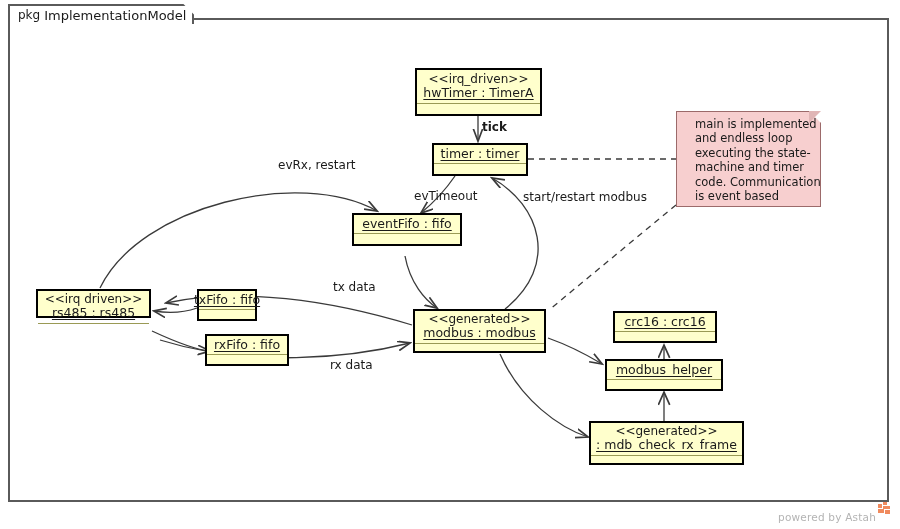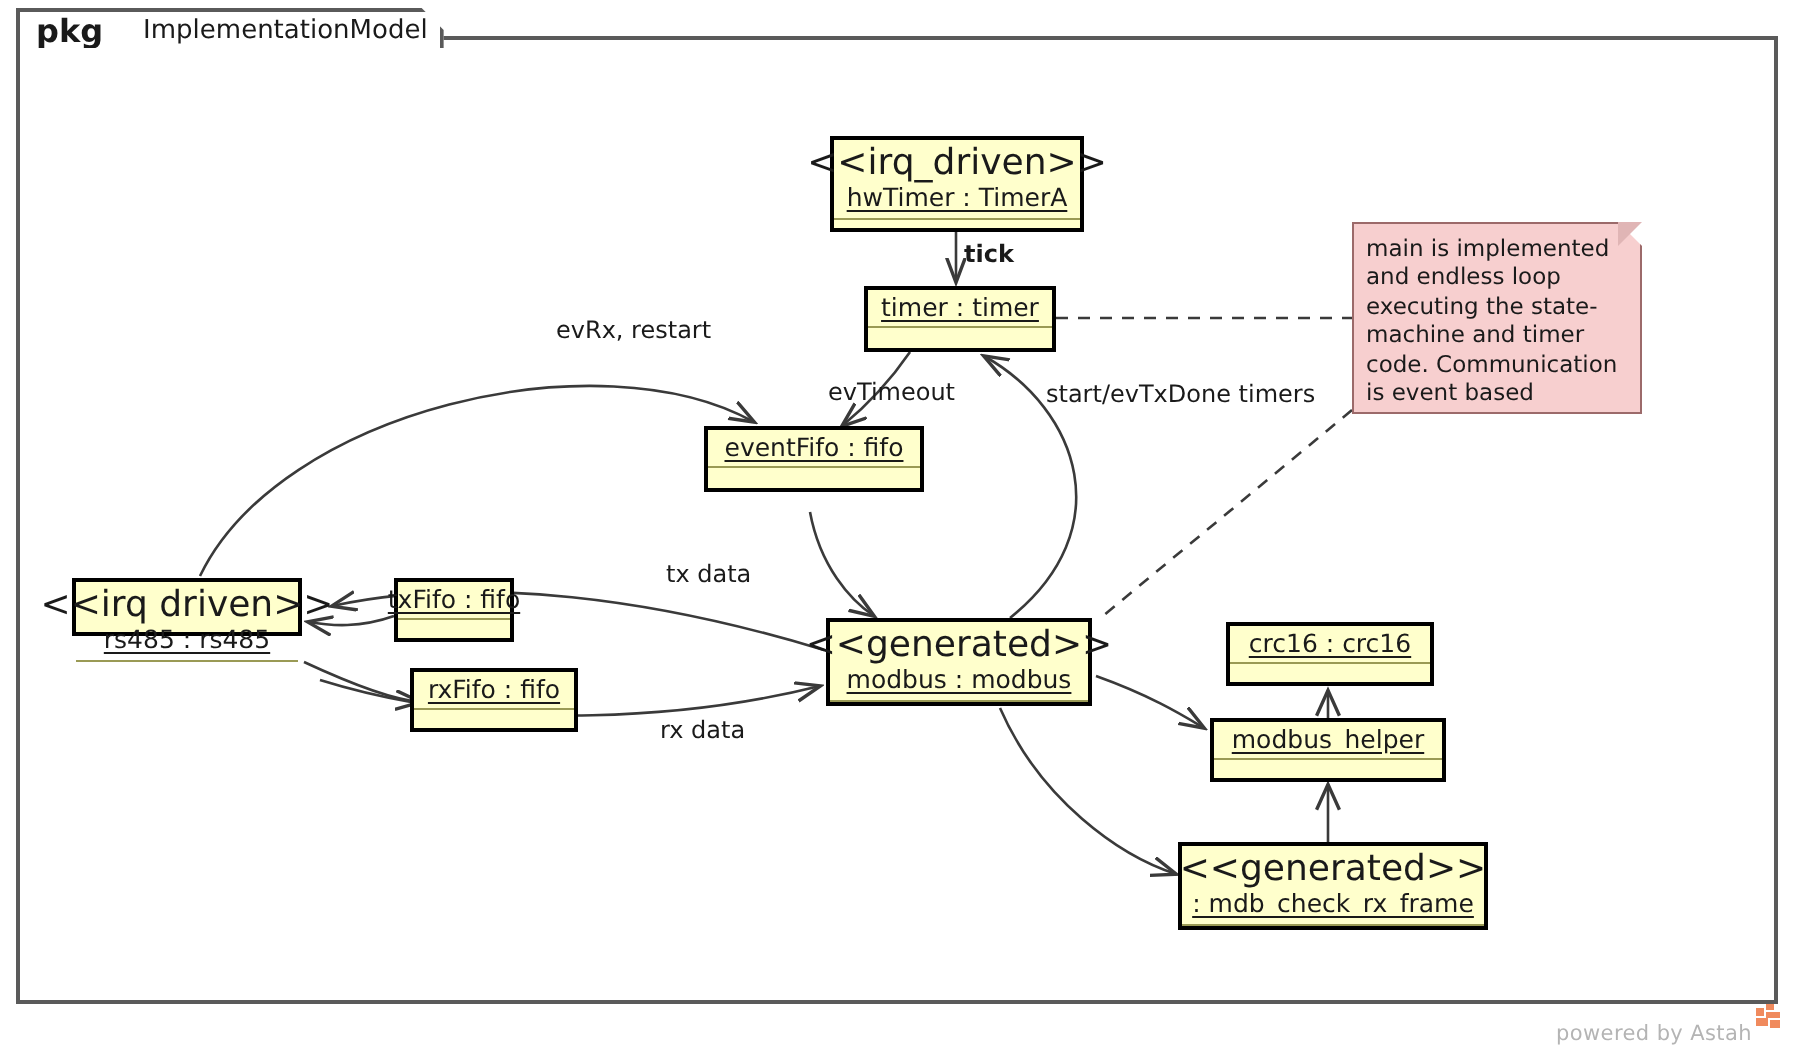--- a/index.html
+++ b/index.html
@@ -8,38 +8,38 @@
   #canvas{position:relative;width:900px;height:529px;background:#ffffff;}
 
   
   .pkg-body{position:absolute;left:8px;top:18px;width:881px;height:484px;
             border:2px solid #5a5a5a;background:transparent;box-sizing:border-box;}
   .pkg-tab{position:absolute;left:8px;top:4px;height:20px;
            border:2px solid #5a5a5a;border-bottom:none;background:#ffffff;
            box-sizing:border-box;padding:0 6px 0 8px;
            display:flex;align-items:center;white-space:nowrap;
            clip-path:polygon(0 0,calc(100% - 11px) 0,100% 55%,100% 100%,0 100%);}
-  .pkg-tab .kw{font-weight:bold;font-size:16px;color:#1a1a1a;margin-right:20px;}
+  .pkg-tab .kw{font-weight:normal;font-size:12px;color:#1a1a1a;margin-right:4px;}
   .pkg-tab .nm{font-size:13px;color:#1a1a1a;}
 
   
   .node{position:absolute;box-sizing:border-box;border:2px solid #000000;
         background:#ffffcc;display:flex;flex-direction:column;}
   .node .body{flex:1 1 auto;display:flex;flex-direction:column;
               align-items:center;justify-content:center;padding:2px 6px;}
   .node .strip{height:10px;border-top:1px solid #9a9a55;background:#ffffcc;}
-  .stereo{font-size:18px;color:#1a1a1a;line-height:1.12;white-space:nowrap;}
+  .stereo{font-size:12px;color:#1a1a1a;line-height:1.12;white-space:nowrap;}
   .iname{font-size:12.5px;color:#1a1a1a;line-height:1.15;white-space:nowrap;
          text-decoration:underline;text-underline-offset:2px;}
 
   
   .note{position:absolute;box-sizing:border-box;background:#f7cfcf;
         border:1px solid #9c6a6a;padding:5px 7px 4px 6px;
         clip-path:polygon(0 0,calc(100% - 12px) 0,100% 12px,100% 100%,0 100%);}
-  .note .line{font-size:11.5px;color:#1a1a1a;line-height:1.25;white-space:nowrap;}
+  .note .line{font-size:11.5px;color:#1a1a1a;line-height:1.25;white-space:nowrap;margin-left:12px;}
   .note-fold{position:absolute;width:0;height:0;
              border-left:12px solid #e0b5b5;border-bottom:12px solid transparent;}
 
   
   .elabel{position:absolute;font-size:12px;color:#1a1a1a;white-space:nowrap;}
 
   
   svg.edges{position:absolute;left:0;top:0;width:900px;height:529px;
             overflow:visible;pointer-events:none;}
   svg.edges path,svg.edges line{fill:none;stroke:#3a3a3a;stroke-width:1.3;}
@@ -183,21 +183,21 @@
     <div class="line">executing the state-</div>
     <div class="line">machine and timer</div>
     <div class="line">code. Communication</div>
     <div class="line">is event based</div>
   </div>
   <div class="note-fold" style="left:809px;top:111px;"></div>
 
   <div class="elabel" style="left:482px;top:120px;font-weight:bold;">tick</div>
   <div class="elabel" style="left:278px;top:158px;">evRx, restart</div>
   <div class="elabel" style="left:414px;top:189px;">evTimeout</div>
-  <div class="elabel" style="left:523px;top:190px;">start/evTxDone timers</div>
+  <div class="elabel" style="left:523px;top:190px;">start/restart modbus</div>
   <div class="elabel" style="left:333px;top:280px;">tx data</div>
   <div class="elabel" style="left:330px;top:358px;">rx data</div>
 
   <div class="footer">
     <span class="txt">powered by Astah</span>
     <span class="logo">
       <i style="left:0;top:2px;width:4px;height:4px;"></i>
       <i style="left:5px;top:0;width:4px;height:3px;"></i>
       <i style="left:5px;top:4px;width:7px;height:3px;"></i>
       <i style="left:0;top:7px;width:6px;height:4px;"></i>

